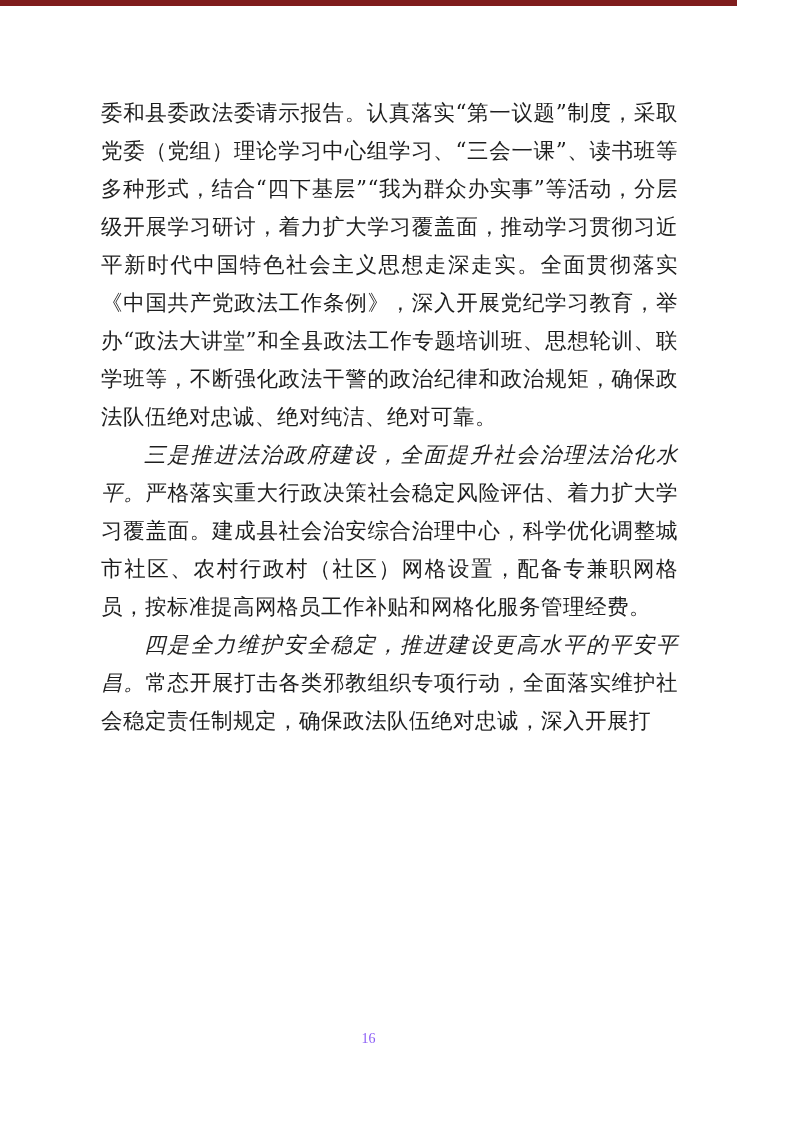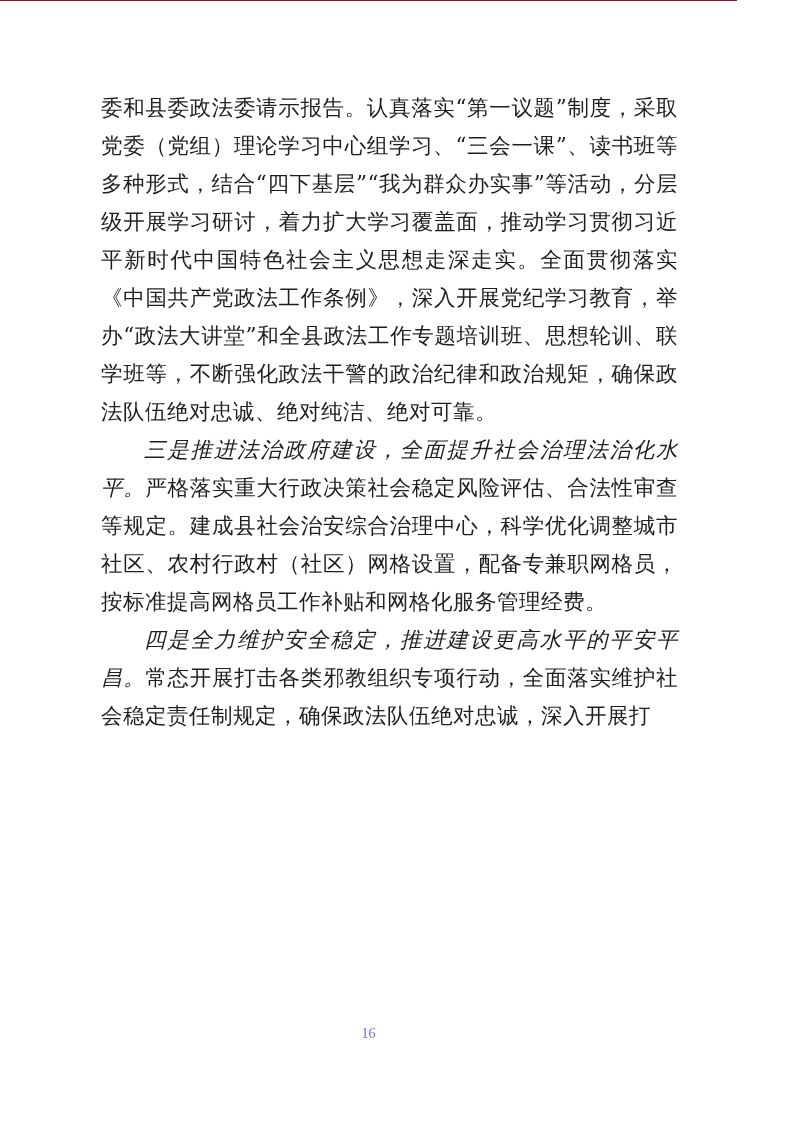--- a/index.html
+++ b/index.html
@@ -5,21 +5,21 @@
   html, body {
     margin: 0;
     padding: 0;
     background: #ffffff;
   }
   .page {
     position: relative;
     width: 737px;
     height: 1122px;
     background: #ffffff;
-    border-top: 1px solid #7f1d1d;
+    border-top: 6px solid #7f1d1d;
     box-sizing: border-box;
     overflow: hidden;
     font-family: "DejaVu Serif", "Liberation Serif", serif;
     color: #1e1e1e;
   }
   .content {
     position: absolute;
     left: 101px;
     top: 88px;
     width: 577px;
@@ -53,20 +53,20 @@
 </style>
 </head>
 <body>
 
 <div class="page">
   <div class="content">
 
     <p class="para"><span>委和县委政法委请示报告。认真落实“第一议题”制度，采取党委（党组）理论学习中心组学习、“三会一课”、读书班等多种形式，结合“四下基层”“我为群众办实事”等活动，分层级开展学习研讨，着力扩大学习覆盖面，推动学习贯彻习近平新时代中国特色社会主义思想走深走实。全面贯彻落实《中国共产党政法工作条例》，深入开展党纪学习教育，举办“政法大讲堂”和全县政法工作专题培训班、思想轮训、联学班等，不断强化政法干警的政治纪律和政治规矩，确保政法队伍绝对忠诚、绝对纯洁、绝对可靠。</span></p>
 
 
-    <p class="para indent"><span class="lead">三是推进法治政府建设，全面提升社会治理法治化水平。</span><span>严格落实重大行政决策社会稳定风险评估、合法性审查等规定。建成县社会治安综合治理中心，科学优化调整城市社区、农村行政村（社区）网格设置，配备专兼职网格员，按标准提高网格员工作补贴和网格化服务管理经费。</span></p>
+    <p class="para indent"><span class="lead">三是推进法治政府建设，全面提升社会治理法治化水平。</span><span>严格落实重大行政决策社会稳定风险评估、着力扩大学习覆盖面。建成县社会治安综合治理中心，科学优化调整城市社区、农村行政村（社区）网格设置，配备专兼职网格员，按标准提高网格员工作补贴和网格化服务管理经费。</span></p>
 
     <p class="para indent"><span class="lead">四是全力维护安全稳定，推进建设更高水平的平安平昌。</span><span>常态开展打击各类邪教组织专项行动，全面落实维护社会稳定责任制规定，确保政法队伍绝对忠诚，深入开展打</span></p>
 
   </div>
 
   <div class="page-number">16</div>
 </div>
 
 </body></html>

